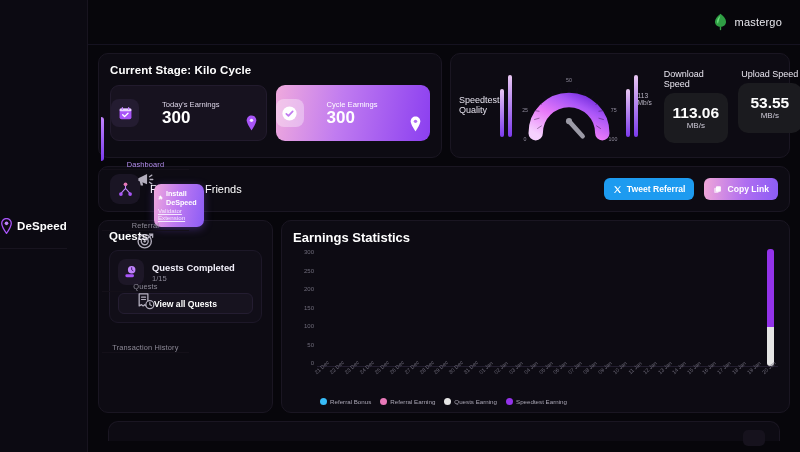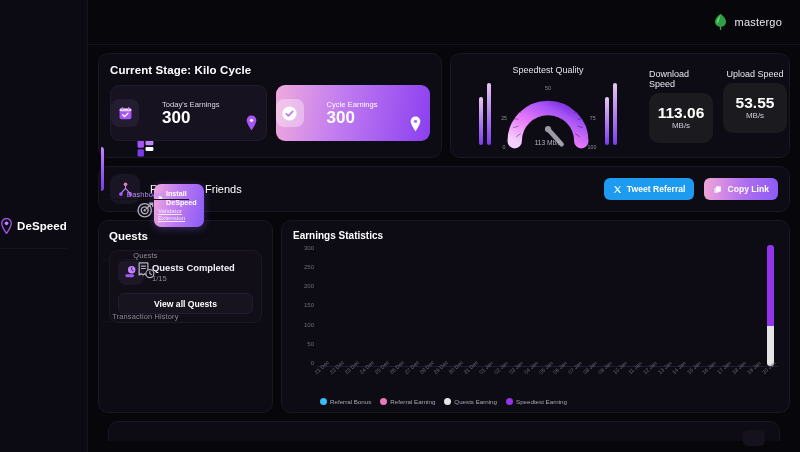--- a/index.html
+++ b/index.html
@@ -89,21 +89,21 @@
   }
   .stat-ico.dark { background: #241c31; }
   .stat-ico.light { background: rgba(255,255,255,.35); }
   .stat-txt { display: flex; flex-direction: column; gap: 0px; }
   .stat-label { font-size: 7.6px; color: #ddd6e8; }
   .stat-card.grad .stat-label { color: #fff; }
   .stat-value { font-size: 17px; font-weight: 700; line-height: 1.05; color: #fff; }
   .stat-pin { position: absolute; right: 8px; bottom: 9px; width: 13px; height: 16px; }
 
   .speed-panel { flex: 1; display: flex; align-items: center; padding: 6px 8px; min-width: 0; }
-  .gauge-block { flex: 0 0 178px; display: flex; flex-direction: column; align-items: center; }
+  .gauge-block { flex: 0 0 178px; display: flex; flex-direction: row; align-items: center; }
   .gauge-title { font-size: 9px; color: #e4e1ec; margin-bottom: 1px; font-weight: 500; }
   .gauge-wrap { display: flex; align-items: center; justify-content: center; gap: 4px; }
   .side-bars { display: flex; gap: 4px; align-items: flex-end; height: 62px; }
   .side-bar { width: 4px; border-radius: 3px; background: linear-gradient(180deg,#e8c7f2,#7c3aed); }
   .sb-a { height: 48px; }
   .sb-b { height: 62px; }
   .gauge-svg { width: 106px; height: 76px; display: block; }
   .divider-v { width: 1px; height: 72px; background: #1d1828; margin: 0 6px; }
   .speeds { flex: 1; display: flex; gap: 10px; justify-content: center; padding-right: 4px; }
   .speed-col { display: flex; flex-direction: column; align-items: center; gap: 4px; }
@@ -135,21 +135,21 @@
   .quest-ico { width: 26px; height: 26px; border-radius: 8px; background: #1d1727; display: flex; align-items: center; justify-content: center; flex: 0 0 26px; }
   .quest-name { font-size: 9.4px; font-weight: 600; color: #f2effa; }
   .quest-desc { font-size: 7.6px; color: #8d8a99; margin-top: 1px; }
   .quest-btn {
     height: 21px; border-radius: 6px; background: #17131f; border: 1px solid #241d31;
     display: flex; align-items: center; justify-content: center; gap: 4px;
     font-size: 8.6px; font-weight: 700; color: #fff; cursor: pointer;
   }
 
   .chart-panel { flex: 1; padding: 9px 11px 7px; display: flex; flex-direction: column; min-width: 0; }
-  .chart-title { font-size: 10px; font-weight: 700; margin-bottom: 4px; }
+  .chart-title { font-size: 13px; font-weight: 700; margin-bottom: 4px; }
   .chart-area { flex: 1; display: flex; min-height: 0; }
   .y-axis { width: 24px; display: flex; flex-direction: column; justify-content: space-between; align-items: flex-end; padding-bottom: 31px; padding-right: 3px; }
   .y-tick { font-size: 6px; color: #6e6b7a; line-height: 1; }
   .plot-outer { flex: 1; display: flex; flex-direction: column; min-width: 0; }
   .plot {
     flex: 1; position: relative; border-bottom: 1px solid #221d2e;
     display: flex; align-items: flex-end; gap: 0;
   }
   .bar-slot { flex: 1; height: 100%; display: flex; flex-direction: column; justify-content: flex-end; align-items: center; }
   .bar { width: 7px; border-radius: 3px; overflow: hidden; display: flex; flex-direction: column-reverse; }
@@ -187,20 +187,28 @@
       <div class="nav-item active">
         <svg class="ico" viewBox="0 0 24 24">
           <rect x="2" y="2" width="8" height="9" rx="1.6" fill="#a855f7"></rect>
           <rect x="12" y="2" width="10" height="6" rx="1.6" fill="#c084fc"></rect>
           <rect x="2" y="13" width="8" height="9" rx="1.6" fill="#7c3aed"></rect>
           <rect x="12" y="10" width="10" height="5" rx="1.4" fill="#ffffff"></rect>
         </svg>
         <span class="nav-label">Dashboard</span>
       </div>
 
+      <div class="nav-item">
+        <svg class="ico" viewBox="0 0 24 24">
+          <path d="M3 10.5 14 5v13L3 13.5z" fill="#cfcada"></path>
+          <path d="M4.5 13.5 6 19.5h3l-1-5.2z" fill="#cfcada"></path>
+          <path d="M17 8.5l3-2M17.8 12h3.4M17 15.5l3 2" stroke="#cfcada" stroke-width="1.6" stroke-linecap="round" fill="none"></path>
+        </svg>
+        <span class="nav-label">Referral</span>
+      </div>
 
       <div class="nav-item">
         <svg class="ico" viewBox="0 0 24 24">
           <circle cx="11" cy="13" r="8.4" fill="none" stroke="#cfcada" stroke-width="1.7"></circle>
           <circle cx="11" cy="13" r="4.4" fill="none" stroke="#cfcada" stroke-width="1.7"></circle>
           <circle cx="11" cy="13" r="1.5" fill="#cfcada"></circle>
           <path d="M13 11l7-7M17 4h4v4" stroke="#cfcada" stroke-width="1.7" fill="none" stroke-linecap="round"></path>
         </svg>
         <span class="nav-label">Quests</span>
       </div>

